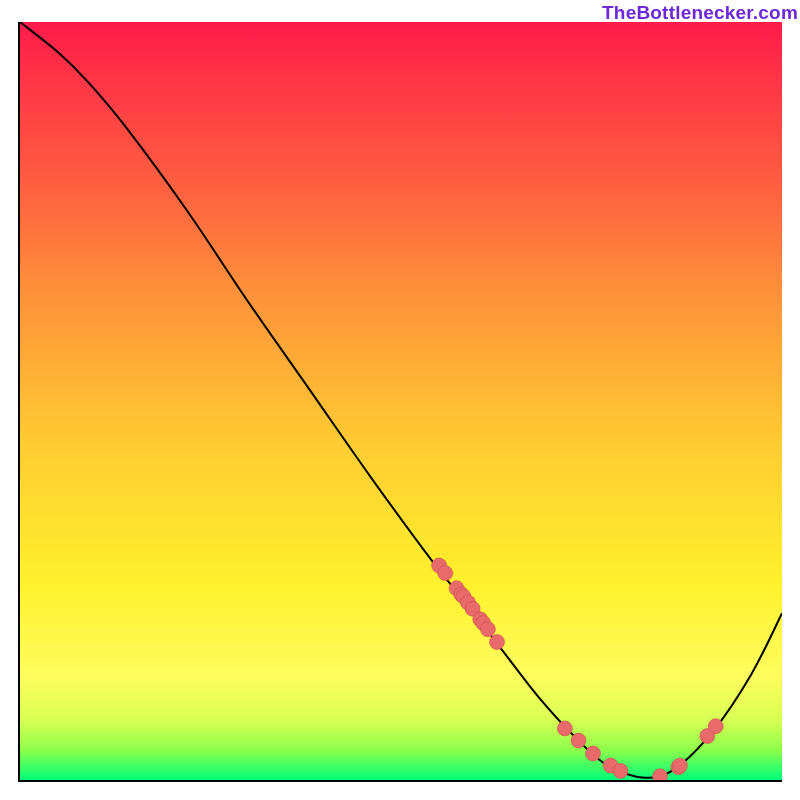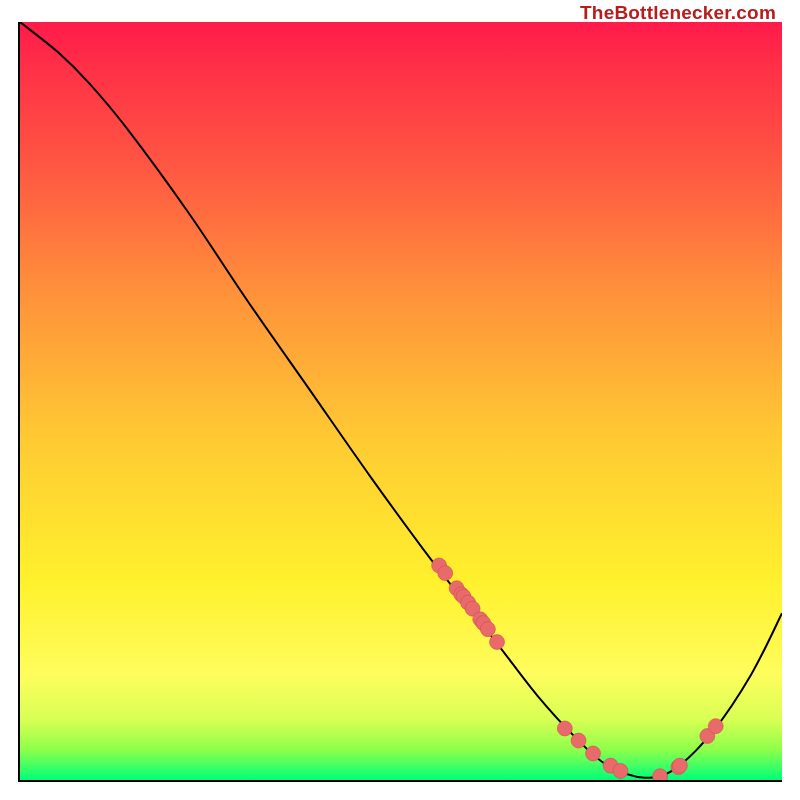--- a/index.html
+++ b/index.html
@@ -39,25 +39,25 @@
       #ffca33 55%,
       #fff12d 74%,
       #fffd5d 86%,
       #d9ff54 92%,
       #8eff4a 96%,
       #00ff7a 100%);
   }
   .attribution {
     position: absolute;
     top: 2px;
-    right: 24px;
+    right: 2px;
     font-family: Arial, Helvetica, sans-serif;
     font-size: 19px;
     font-weight: bold;
-    color: #b91c1c;
+    color: #6d28d9;
     letter-spacing: 0.2px;
   }
   svg.overlay {
     position: absolute;
     left: 0;
     top: 0;
     width: 100%;
     height: 100%;
   }
 </style>

